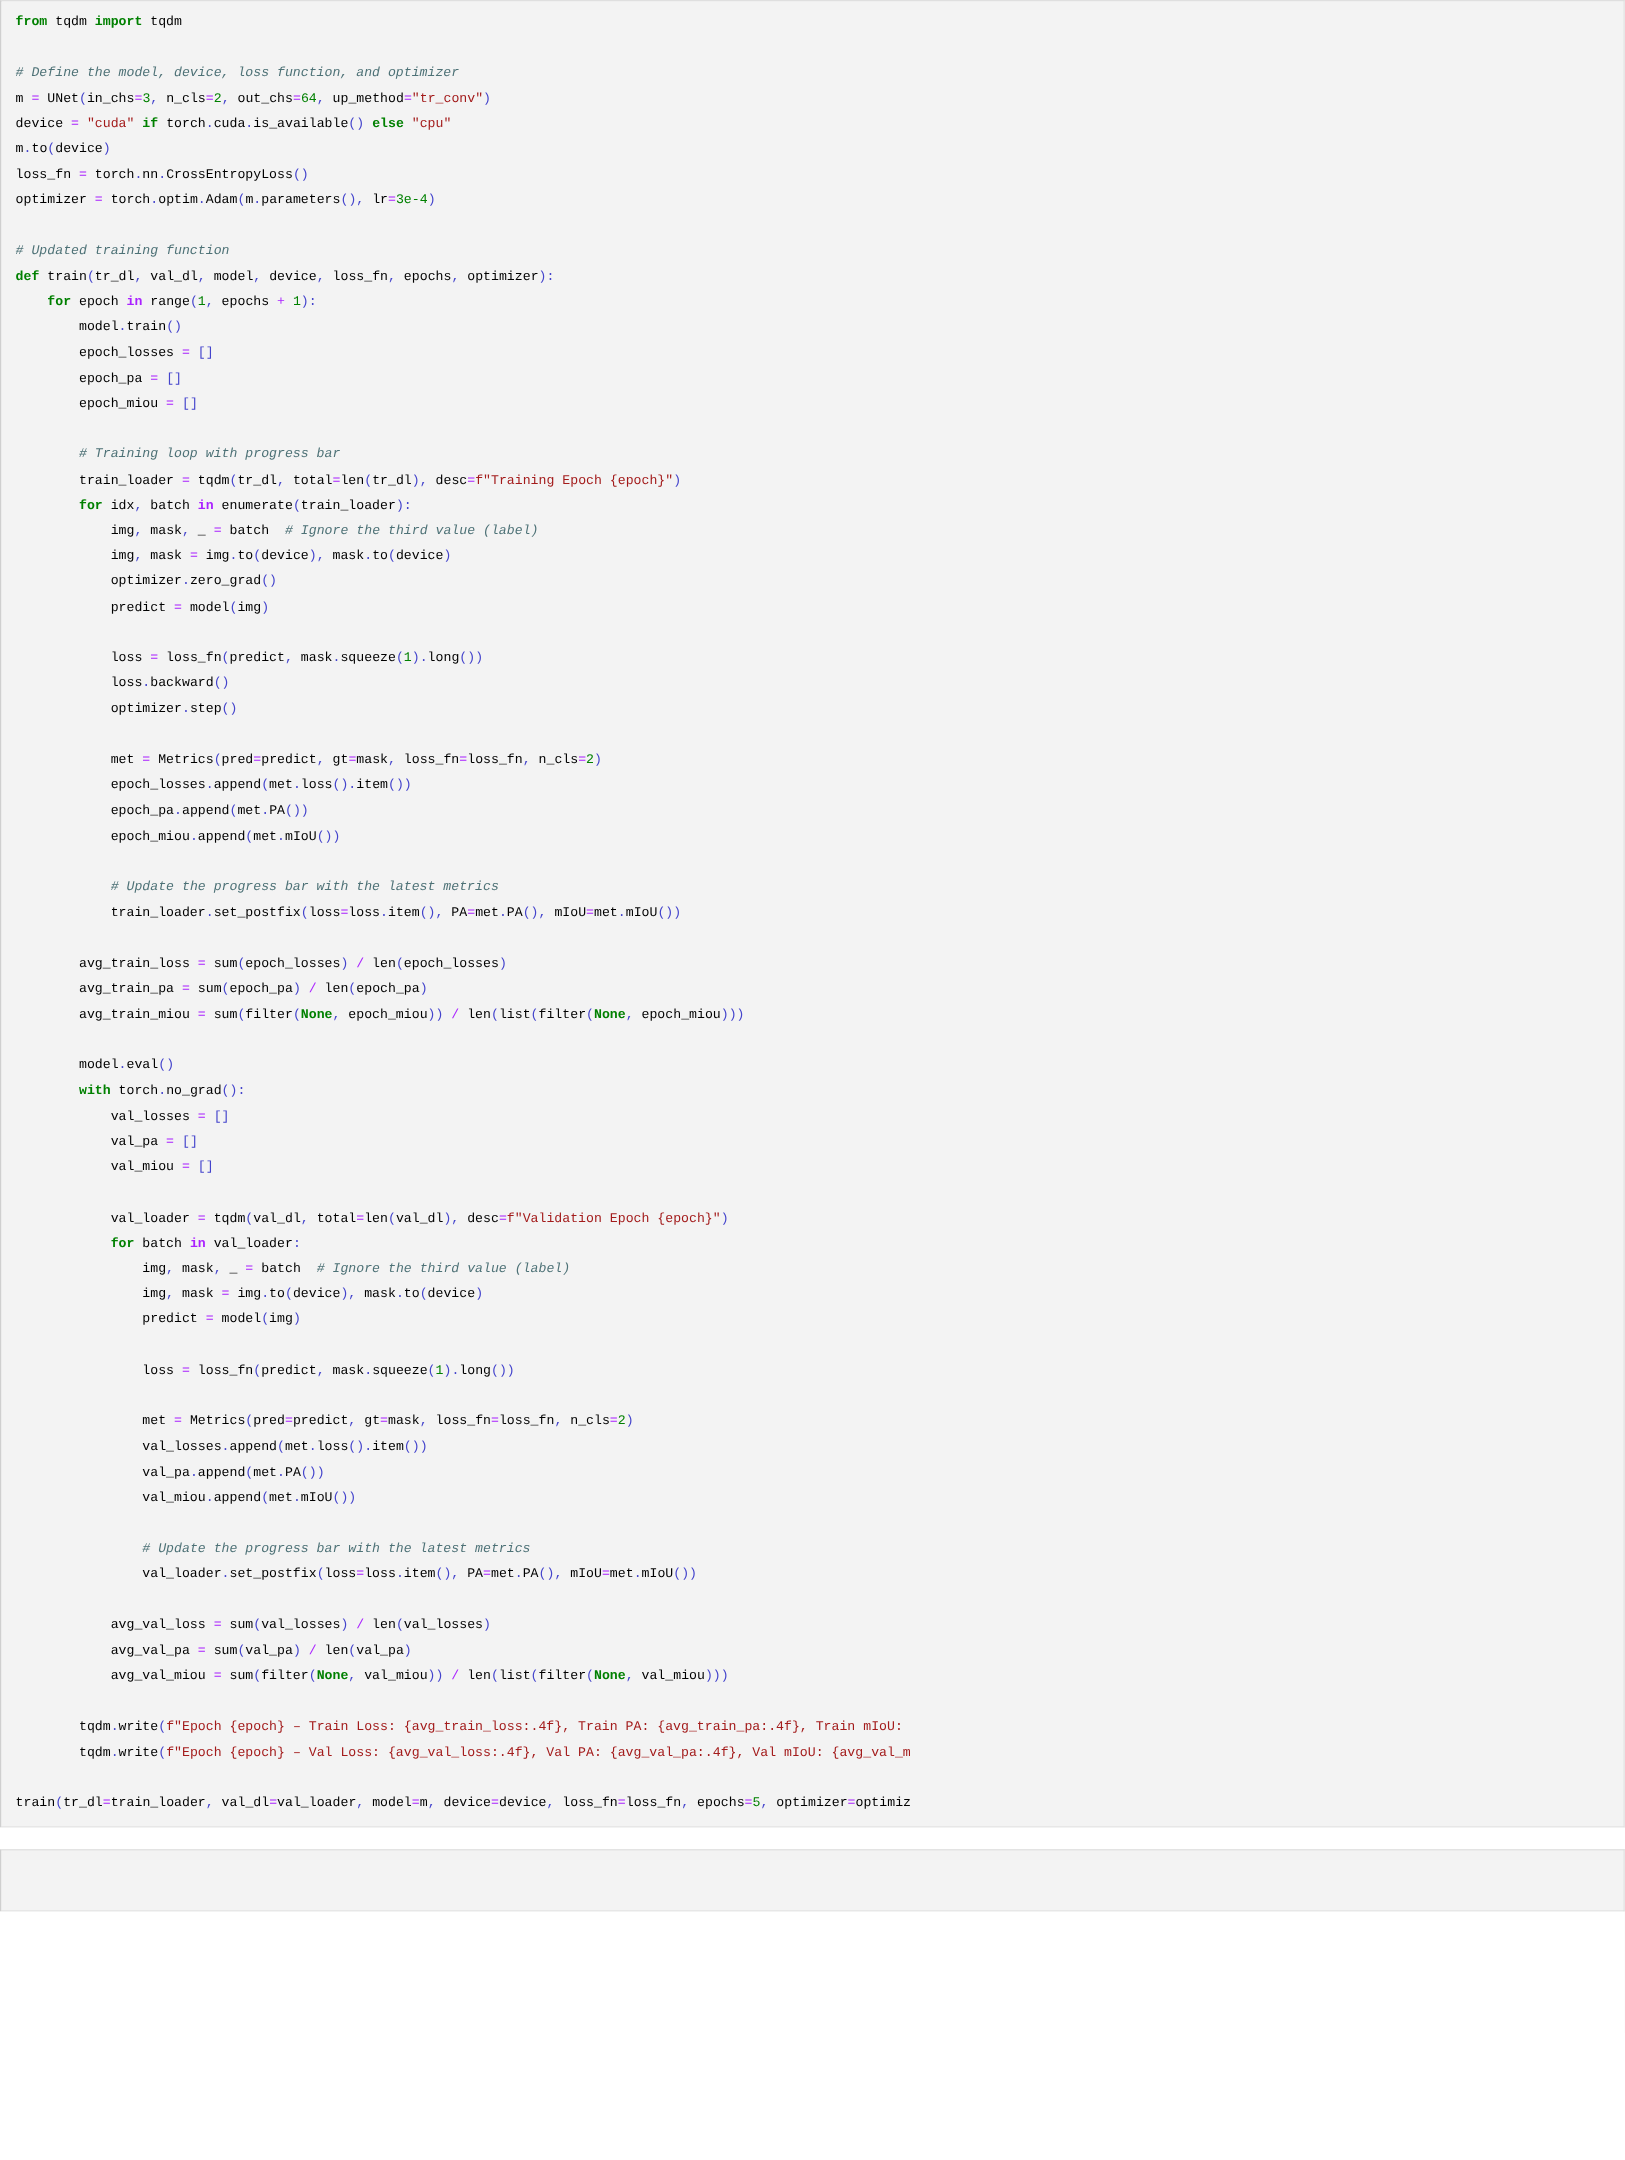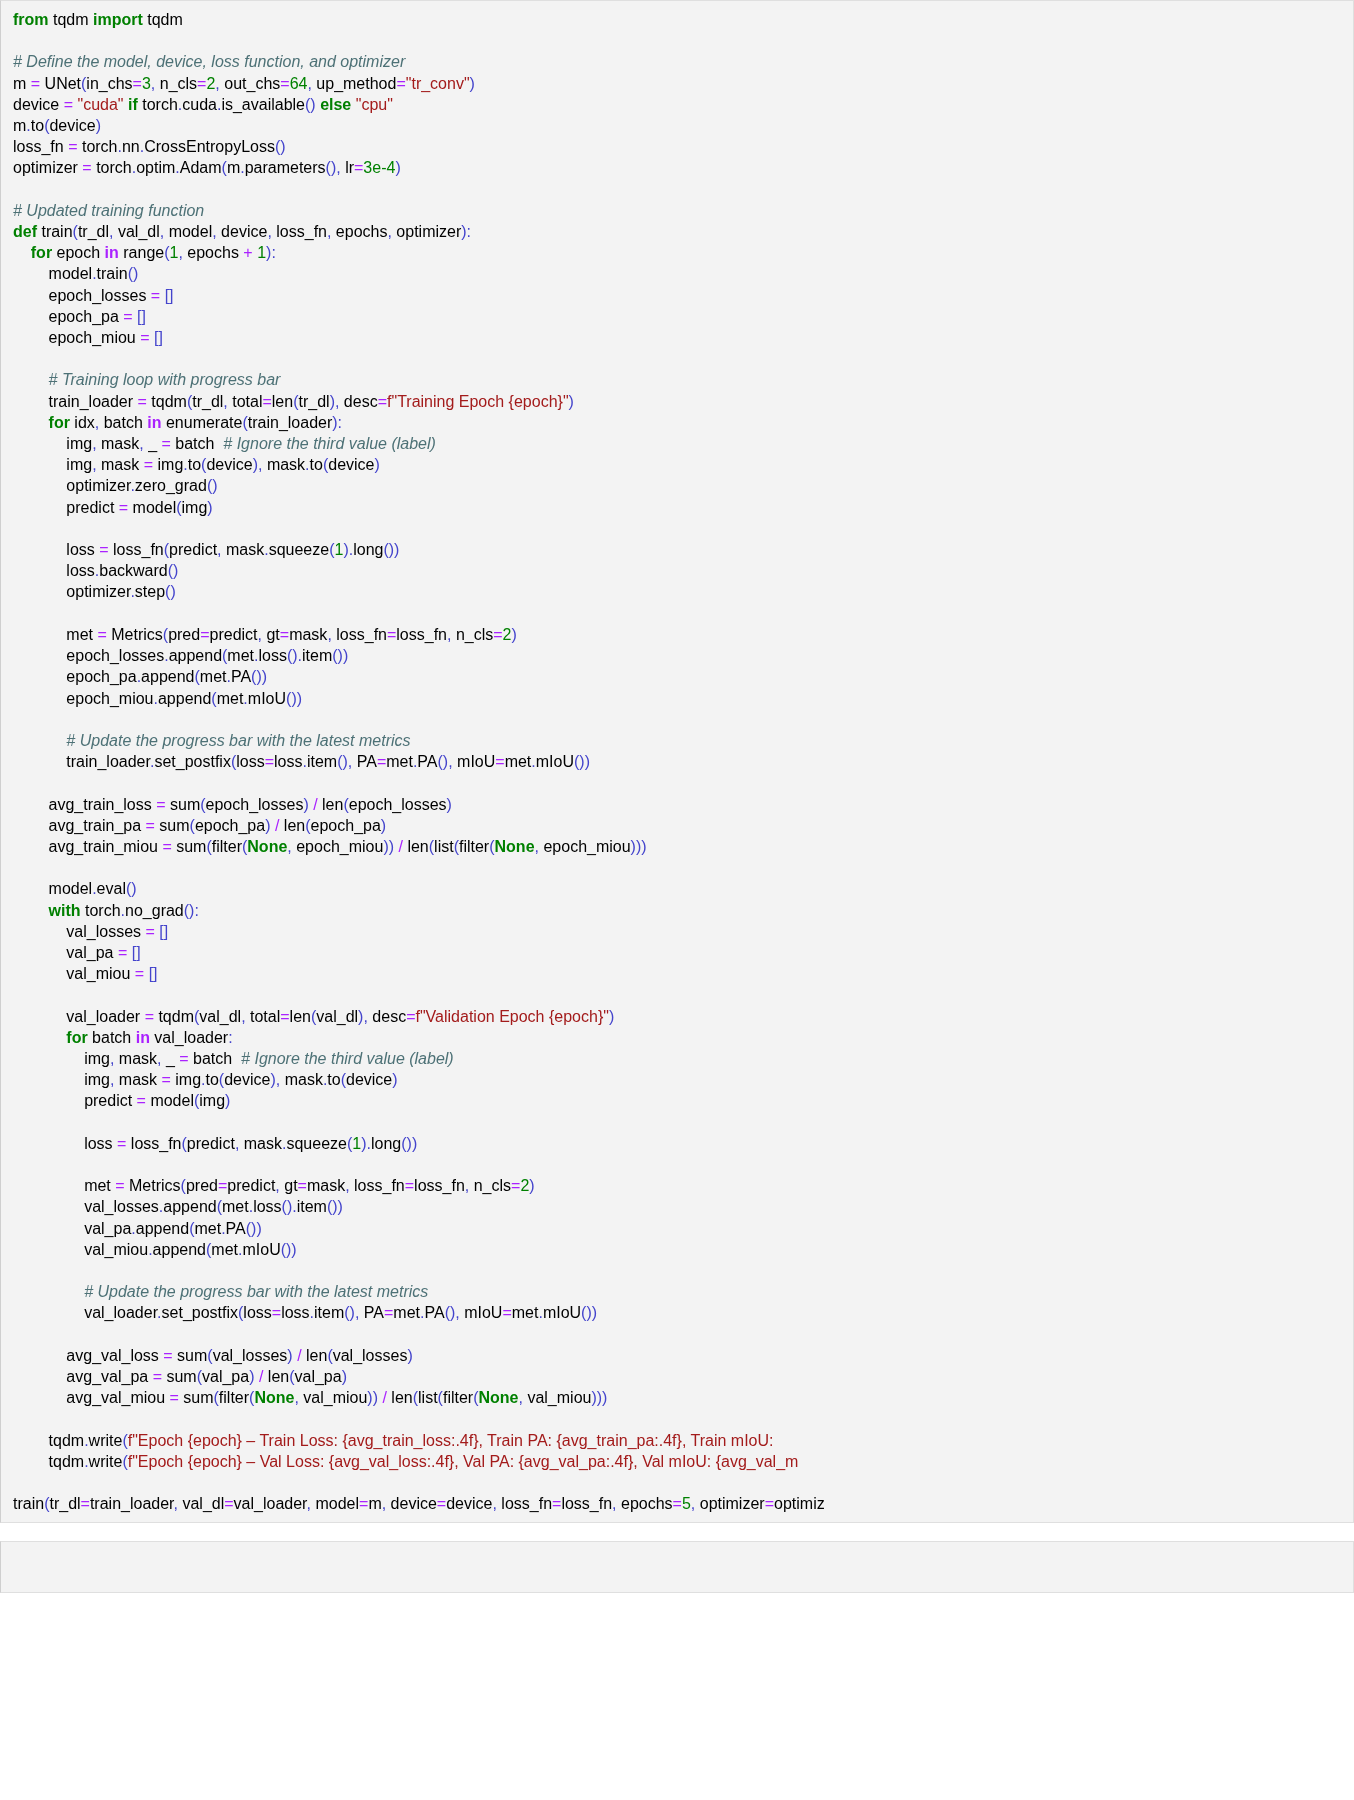--- a/index.html
+++ b/index.html
@@ -34,22 +34,22 @@
     background: #ffffff;
   }
   .cell-empty {
     width: 1354px;
     height: 52px;
     box-sizing: border-box;
   }
   pre.code {
     margin: 0;
     padding: 0;
-    font-family: Liberation Sans, sans-serif;
-    font-size: 16px;
+    font-family: Liberation Mono, monospace;
+    font-size: 11px;
     line-height: 21.2px;
     color: #000000;
     white-space: pre;
     overflow: hidden;
     letter-spacing: 0px;
     tab-size: 4;
   }
   
   .k  { color: #008000; font-weight: bold; }   
   .kc { color: #008000; font-weight: bold; }   

